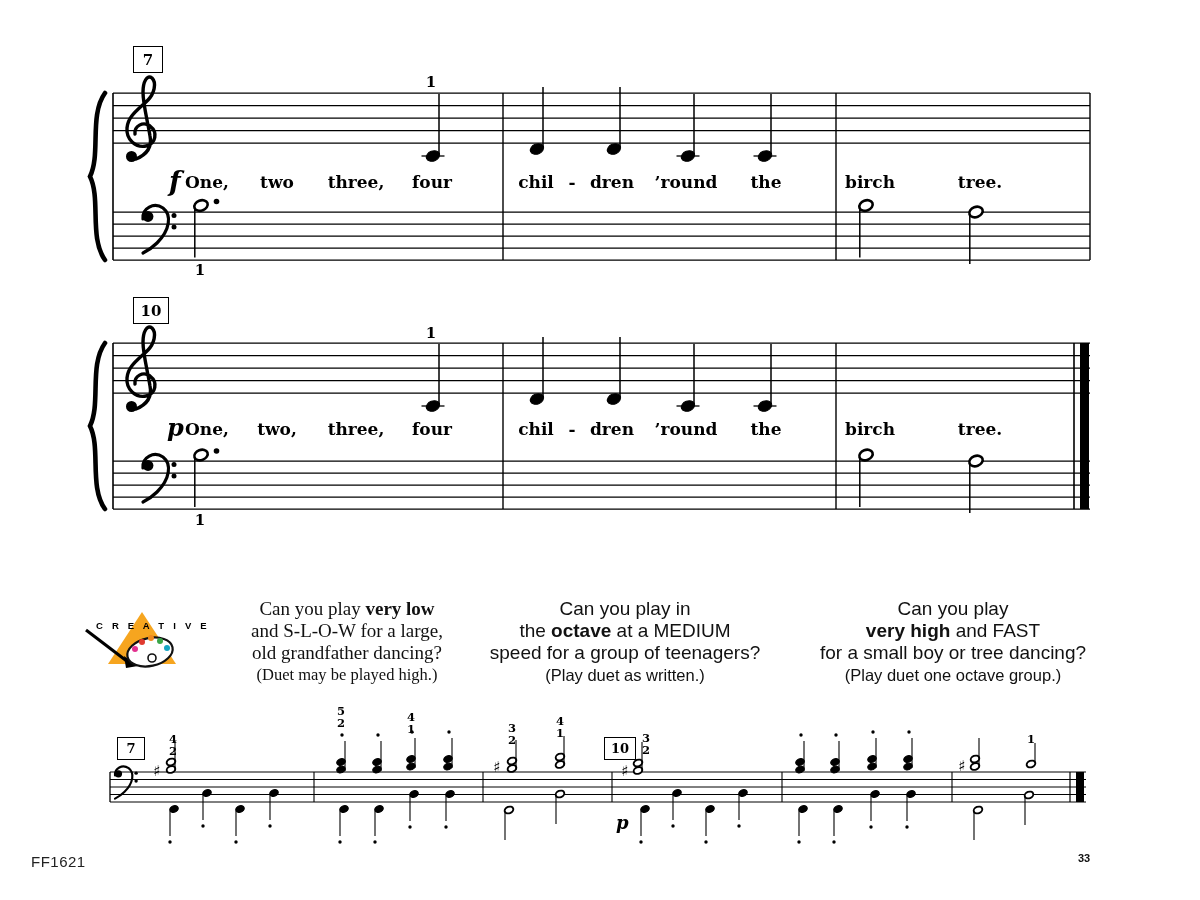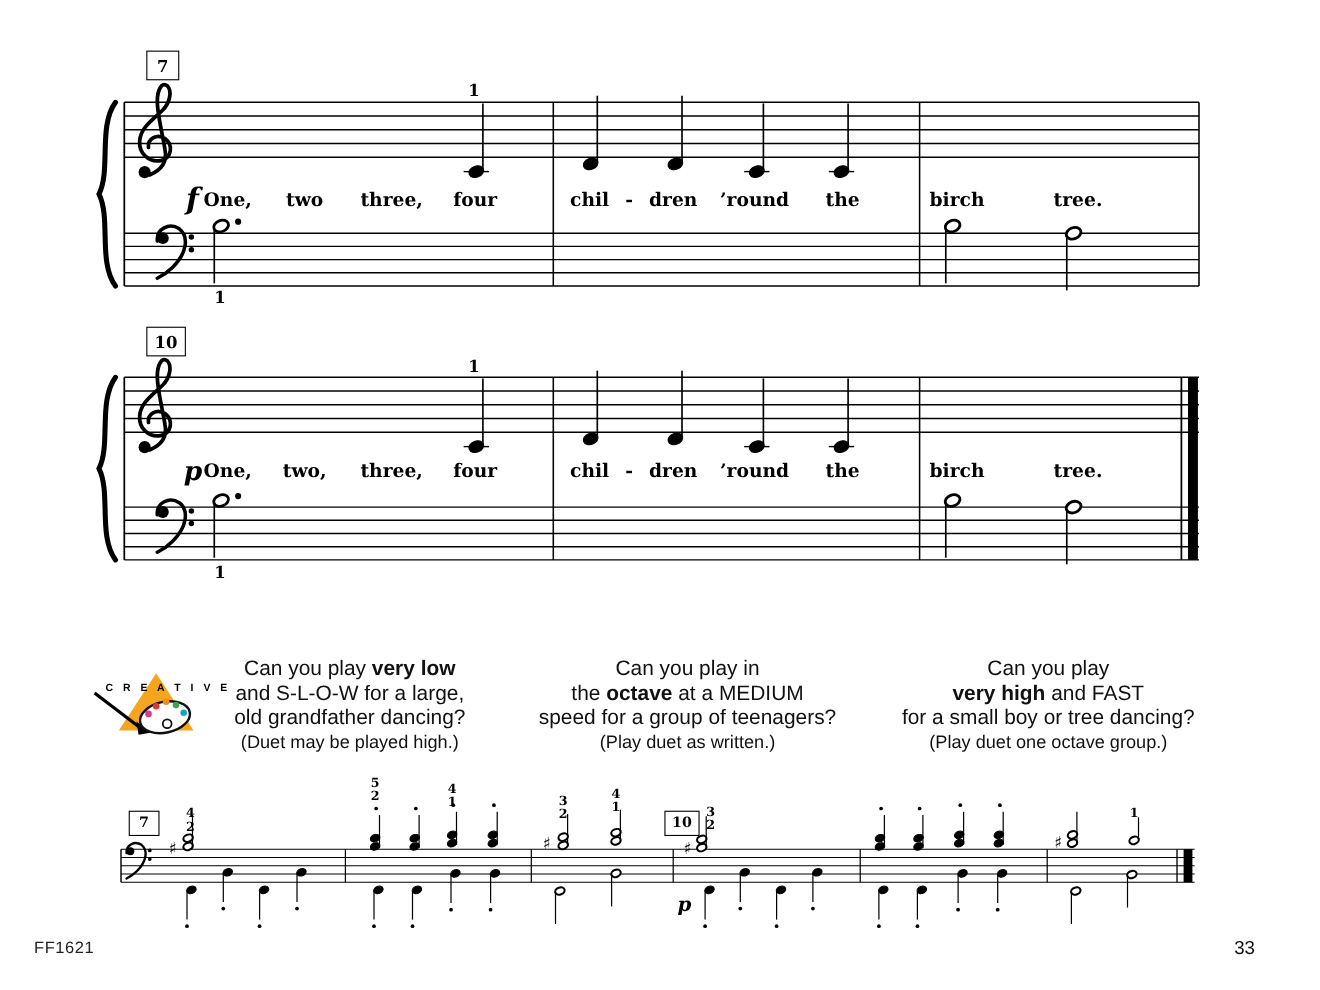--- a/index.html
+++ b/index.html
@@ -16,21 +16,21 @@
         font-family:"DejaVu Serif",serif;font-weight:bold;font-size:15px;}
   .dfing{position:absolute;transform:translateX(-50%);
          font-family:"DejaVu Serif",serif;font-weight:bold;font-size:11.5px;line-height:11px;}
   .prompt{position:absolute;top:598px;transform:translateX(-50%);text-align:center;
           font-size:19px;line-height:22px;white-space:nowrap;color:#111;}
   .prompt b{font-weight:bold;}
   .pnote{font-size:16.5px;text-align:center;}
   .creative-label{position:absolute;left:96px;top:620px;font-size:9.5px;font-weight:bold;
           letter-spacing:3.2px;color:#000;font-family:Liberation Sans, sans-serif;white-space:nowrap;}
   .catalog{position:absolute;left:31px;top:853px;font-size:15px;letter-spacing:0.5px;color:#222;}
-  .pagenum{position:absolute;left:1122px;top:852px;font-size:17px;font-weight:normal;color:#111;}
+  .pagenum{position:absolute;left:1078px;top:852px;font-size:11px;font-weight:bold;color:#111;}
 </style>
 </head>
 <body>
 
 <div class="page">
 
   <svg id="score" width="1200" height="900">
       <g>
         <g>
           <line x1="113" y1="93" x2="1090" y2="93" stroke="#000" stroke-width="1.25"></line>
@@ -400,21 +400,21 @@
     <g id="palette-dots">
         <circle cx="55" cy="49" r="3" fill="#e2308e"></circle>
         <circle cx="62" cy="42" r="3" fill="#e03a2f"></circle>
         <circle cx="71" cy="38" r="3" fill="#f08a1d"></circle>
         <circle cx="80" cy="41" r="3" fill="#3aa648"></circle>
         <circle cx="87" cy="48" r="3" fill="#14a5c3"></circle>
       </g>
   </svg>
   <div class="creative-label">C R E A T I V E</div>
 
-  <div class="prompt" style="left:318px;">
+  <div class="prompt" style="left:347px;font-family:Liberation Serif, serif;">
     <div><span>Can you play </span><b>very low</b></div>
     <div>and S-L-O-W for a large,</div>
     <div>old grandfather dancing?</div>
     <div class="pnote">(Duet may be played high.)</div>
   </div>
   <div class="prompt" style="left:625px;">
     <div>Can you play in</div>
     <div><span>the </span><b>octave</b><span> at a MEDIUM</span></div>
     <div>speed for a group of teenagers?</div>
     <div class="pnote">(Play duet as written.)</div>

